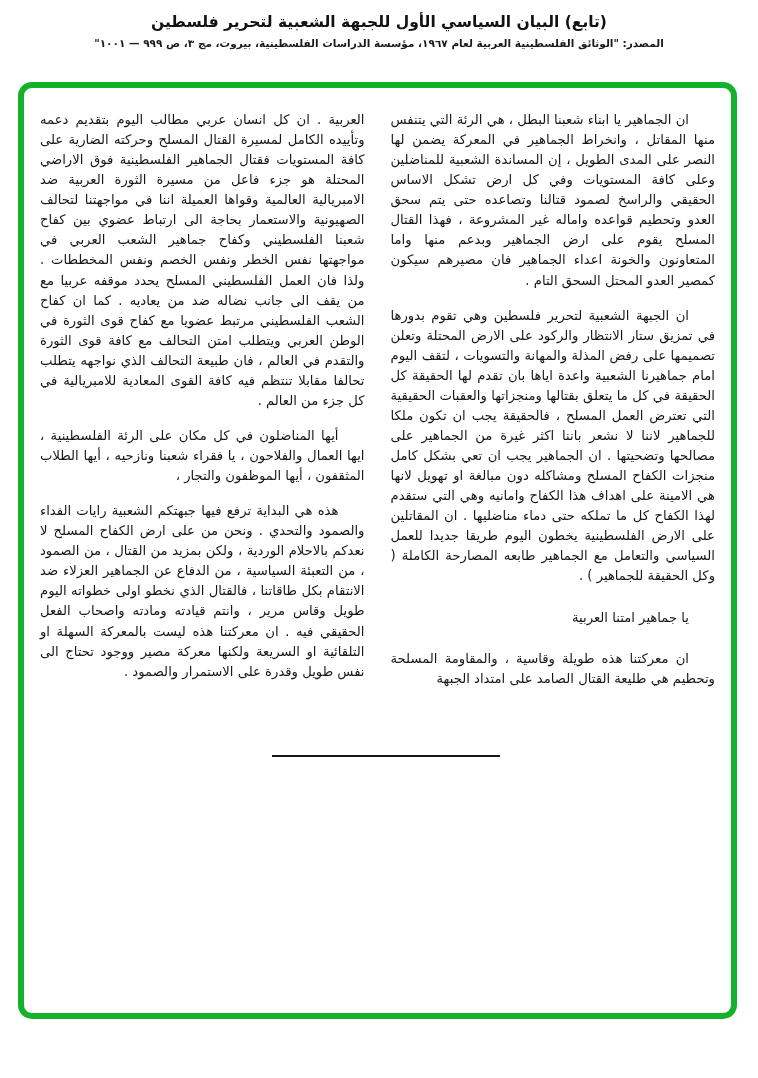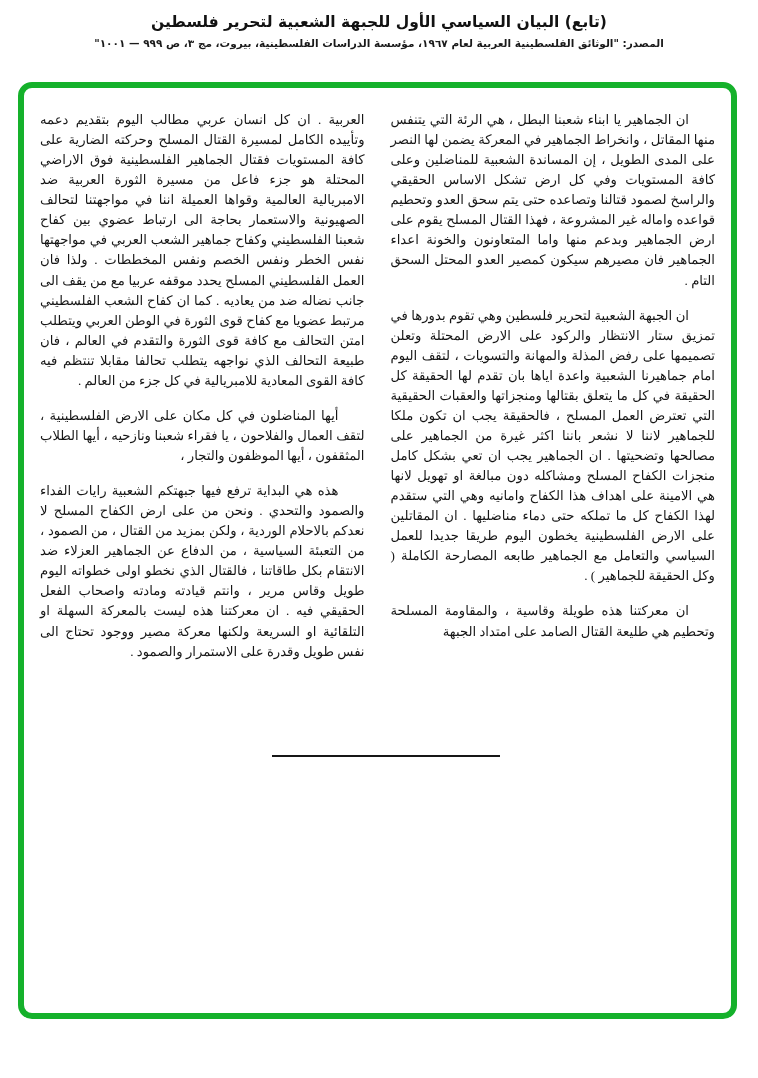--- a/index.html
+++ b/index.html
@@ -53,21 +53,20 @@
   }
   .col {
     flex: 1 1 0;
     font-size: 13.2px;
     line-height: 1.52;
     text-align: justify;
     color: #161616;
   }
   .para {
     margin: 0 0 15px 0;
-    font-family: Liberation Serif, serif;
   }
   .indent {
     text-indent: 26px;
   }
   .subhead {
     text-indent: 26px;
     margin: 22px 0 20px 0;
   }
   .divider {
     position: absolute;
@@ -88,26 +87,27 @@
     <div class="source">المصدر: "الوثائق الفلسطينية العربية لعام ١٩٦٧، مؤسسة الدراسات الفلسطينية، بيروت، مج ٣، ص ٩٩٩ — ١٠٠١"</div>
   </div>
 
   <div class="frame">
 
     <div class="columns">
 
       <div class="col">
         <p class="para indent">ان الجماهير يا ابناء شعبنا البطل ، هي الرئة التي يتنفس منها المقاتل ، وانخراط الجماهير في المعركة يضمن لها النصر على المدى الطويل ، إن المساندة الشعبية للمناضلين وعلى كافة المستويات وفي كل ارض تشكل الاساس الحقيقي والراسخ لصمود قتالنا وتصاعده حتى يتم سحق العدو وتحطيم قواعده واماله غير المشروعة ، فهذا القتال المسلح يقوم على ارض الجماهير وبدعم منها واما المتعاونون والخونة اعداء الجماهير فان مصيرهم سيكون كمصير العدو المحتل السحق التام .</p>
         <p class="para indent">ان الجبهة الشعبية لتحرير فلسطين وهي تقوم بدورها في تمزيق ستار الانتظار والركود على الارض المحتلة وتعلن تصميمها على رفض المذلة والمهانة والتسويات ، لتقف اليوم امام جماهيرنا الشعبية واعدة اياها بان تقدم لها الحقيقة كل الحقيقة في كل ما يتعلق بقتالها ومنجزاتها والعقبات الحقيقية التي تعترض العمل المسلح ، فالحقيقة يجب ان تكون ملكا للجماهير لاننا لا نشعر باننا اكثر غيرة من الجماهير على مصالحها وتضحيتها . ان الجماهير يجب ان تعي بشكل كامل منجزات الكفاح المسلح ومشاكله دون مبالغة او تهويل لانها هي الامينة على اهداف هذا الكفاح وامانيه وهي التي ستقدم لهذا الكفاح كل ما تملكه حتى دماء مناضليها . ان المقاتلين على الارض الفلسطينية يخطون اليوم طريقا جديدا للعمل السياسي والتعامل مع الجماهير طابعه المصارحة الكاملة ( وكل الحقيقة للجماهير ) .</p>
+        <p class="para subhead">يا جماهير امتنا العربية</p>
         <p class="para indent">ان معركتنا هذه طويلة وقاسية ، والمقاومة المسلحة وتحطيم هي طليعة القتال الصامد على امتداد الجبهة</p>
       </div>
 
       <div class="col">
         <p class="para">العربية . ان كل انسان عربي مطالب اليوم بتقديم دعمه وتأييده الكامل لمسيرة القتال المسلح وحركته الضارية على كافة المستويات فقتال الجماهير الفلسطينية فوق الاراضي المحتلة هو جزء فاعل من مسيرة الثورة العربية ضد الامبريالية العالمية وقواها العميلة اننا في مواجهتنا لتحالف الصهيونية والاستعمار بحاجة الى ارتباط عضوي بين كفاح شعبنا الفلسطيني وكفاح جماهير الشعب العربي في مواجهتها نفس الخطر ونفس الخصم ونفس المخططات . ولذا فان العمل الفلسطيني المسلح يحدد موقفه عربيا مع من يقف الى جانب نضاله ضد من يعاديه . كما ان كفاح الشعب الفلسطيني مرتبط عضويا مع كفاح قوى الثورة في الوطن العربي ويتطلب امتن التحالف مع كافة قوى الثورة والتقدم في العالم ، فان طبيعة التحالف الذي نواجهه يتطلب تحالفا مقابلا تنتظم فيه كافة القوى المعادية للامبريالية في كل جزء من العالم .</p>
-        <p class="para indent">أيها المناضلون في كل مكان على الارض الفلسطينية ، لتقف العمال والفلاحون ، يا فقراء شعبنا ونازحيه ، أيها الطلاب المثقفون ، أيها الموظفون والتجار ،</p>
+        <p class="para indent">أيها المناضلون في كل مكان على الرئة الفلسطينية ، ايها العمال والفلاحون ، يا فقراء شعبنا ونازحيه ، أيها الطلاب المثقفون ، أيها الموظفون والتجار ،</p>
         <p class="para indent">هذه هي البداية ترفع فيها جبهتكم الشعبية رايات الفداء والصمود والتحدي . ونحن من على ارض الكفاح المسلح لا نعدكم بالاحلام الوردية ، ولكن بمزيد من القتال ، من الصمود ، من التعبئة السياسية ، من الدفاع عن الجماهير العزلاء ضد الانتقام بكل طاقاتنا ، فالقتال الذي نخطو اولى خطواته اليوم طويل وقاس مرير ، وانتم قيادته ومادته واصحاب الفعل الحقيقي فيه . ان معركتنا هذه ليست بالمعركة السهلة او التلقائية او السريعة ولكنها معركة مصير ووجود تحتاج الى نفس طويل وقدرة على الاستمرار والصمود .</p>
       </div>
 
     </div>
 
     <div class="divider"></div>
 
   </div>
 
 </div>

